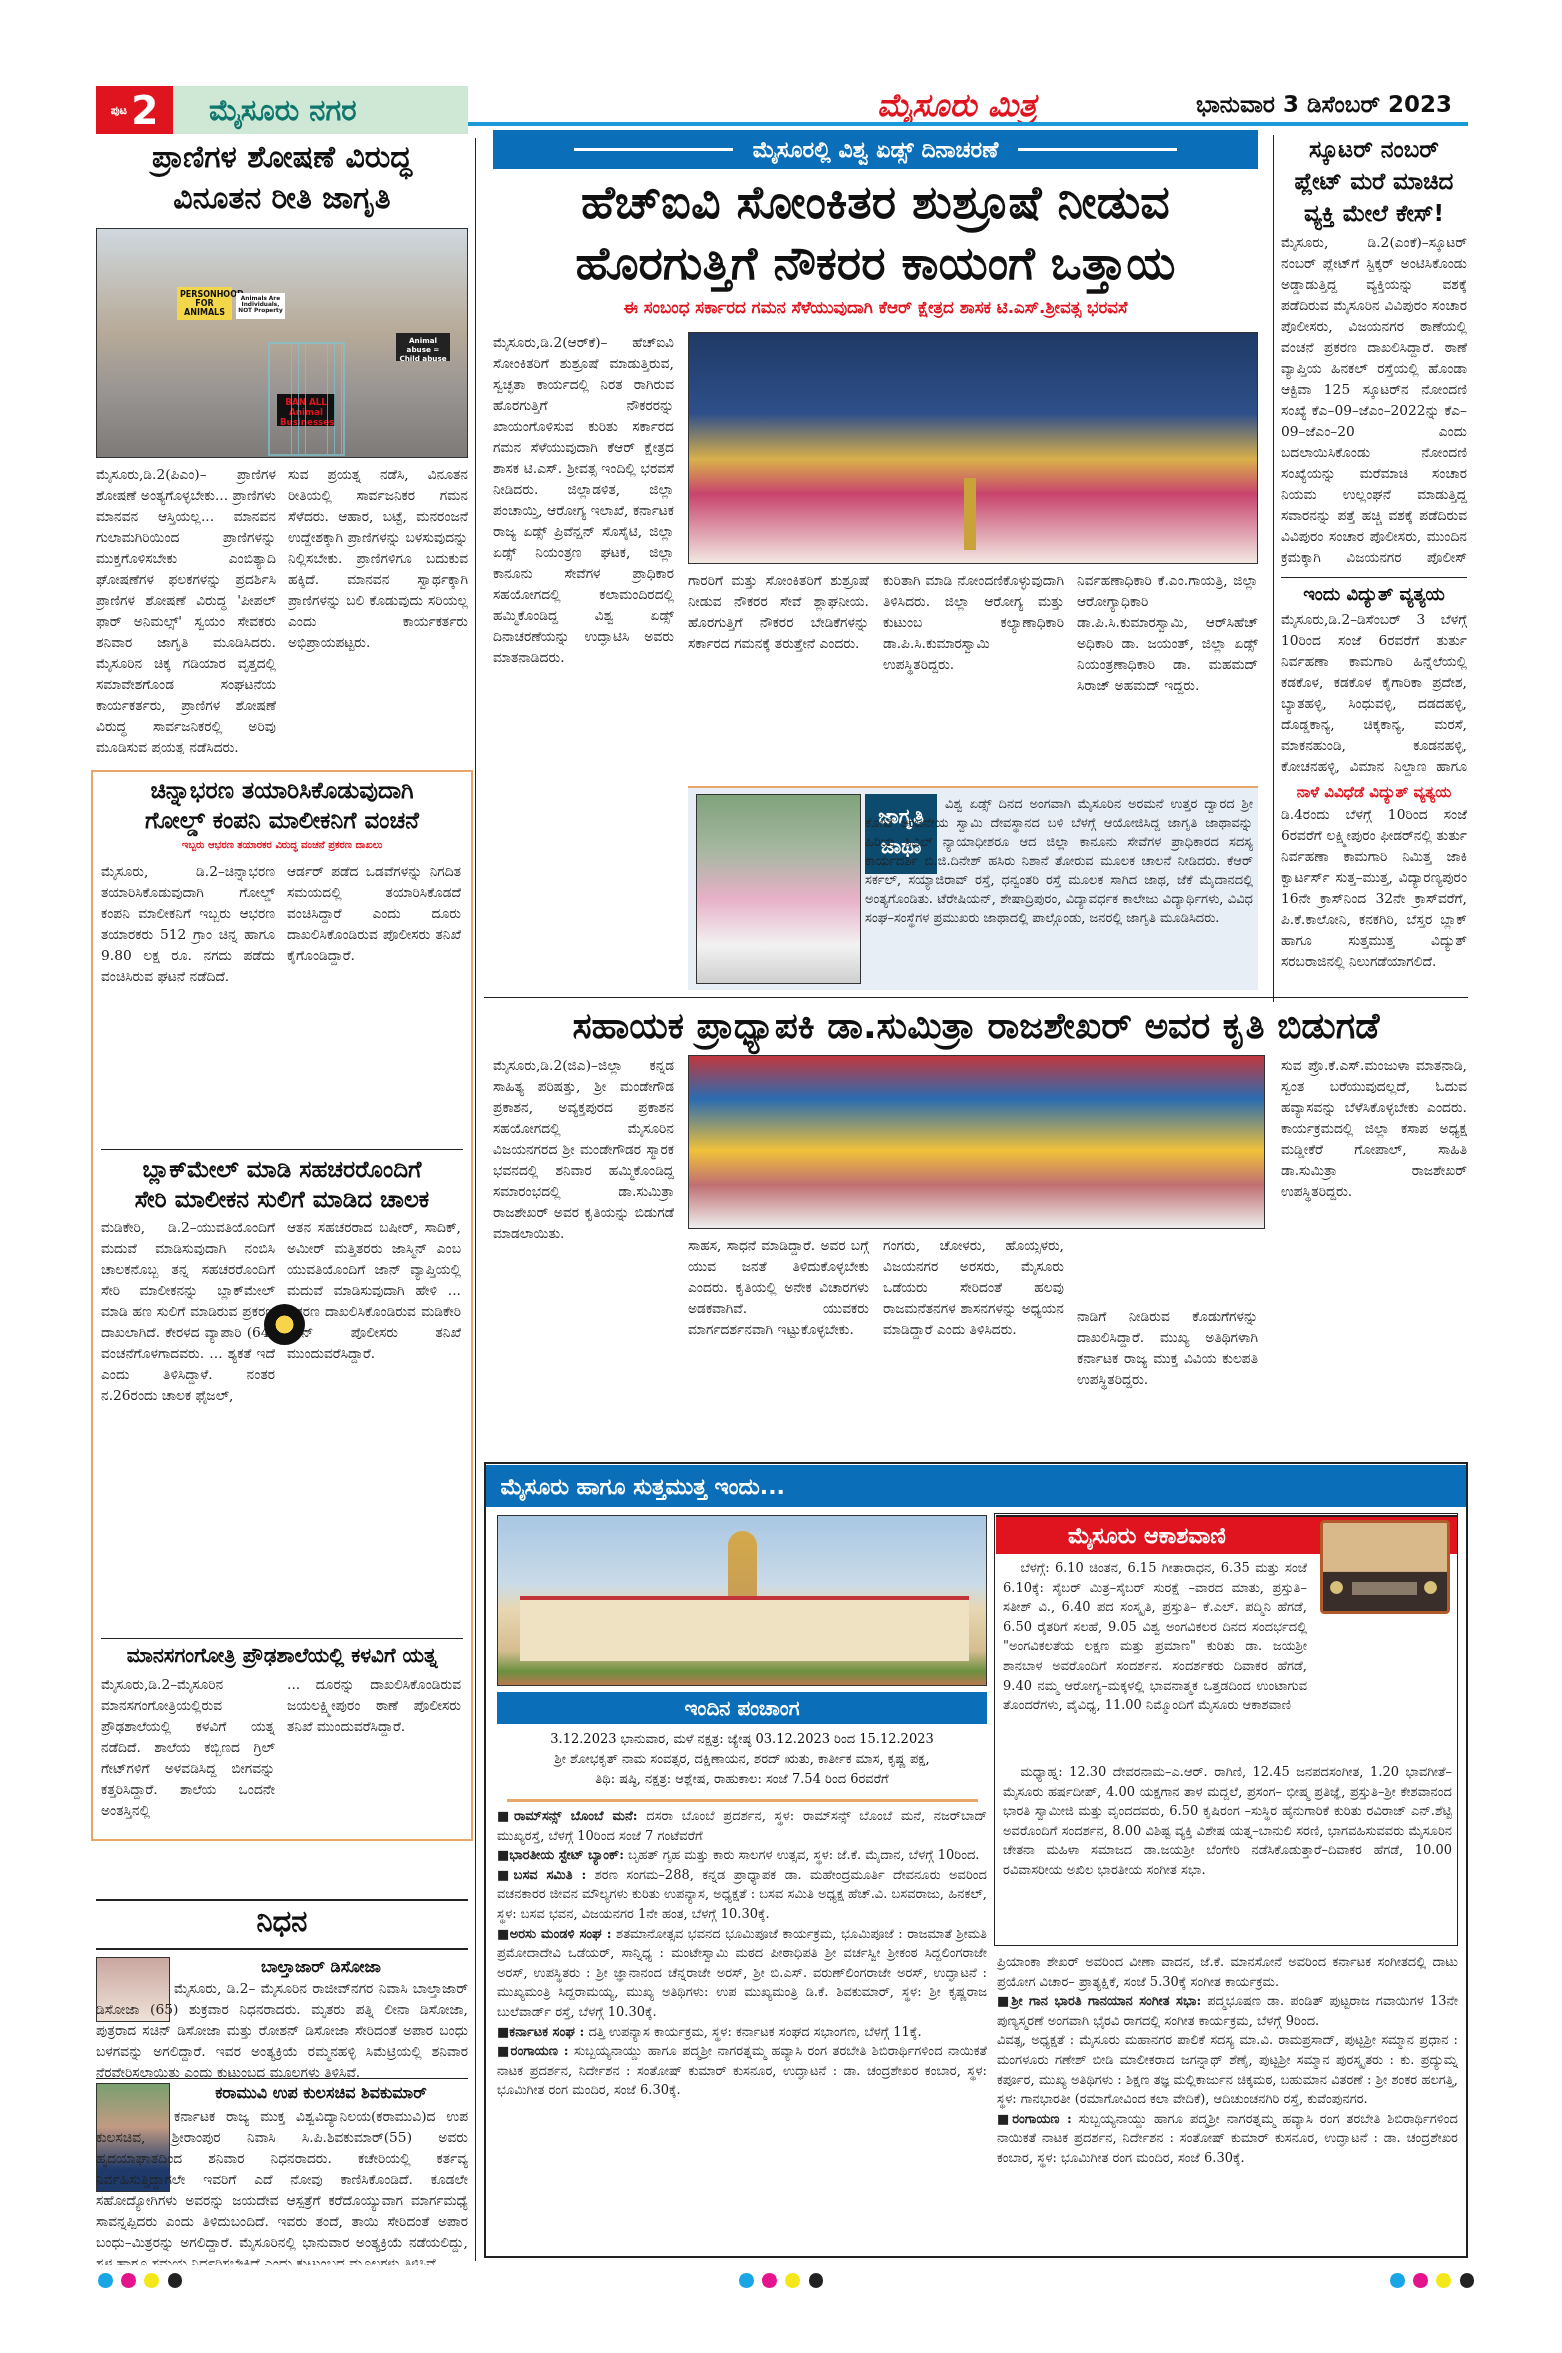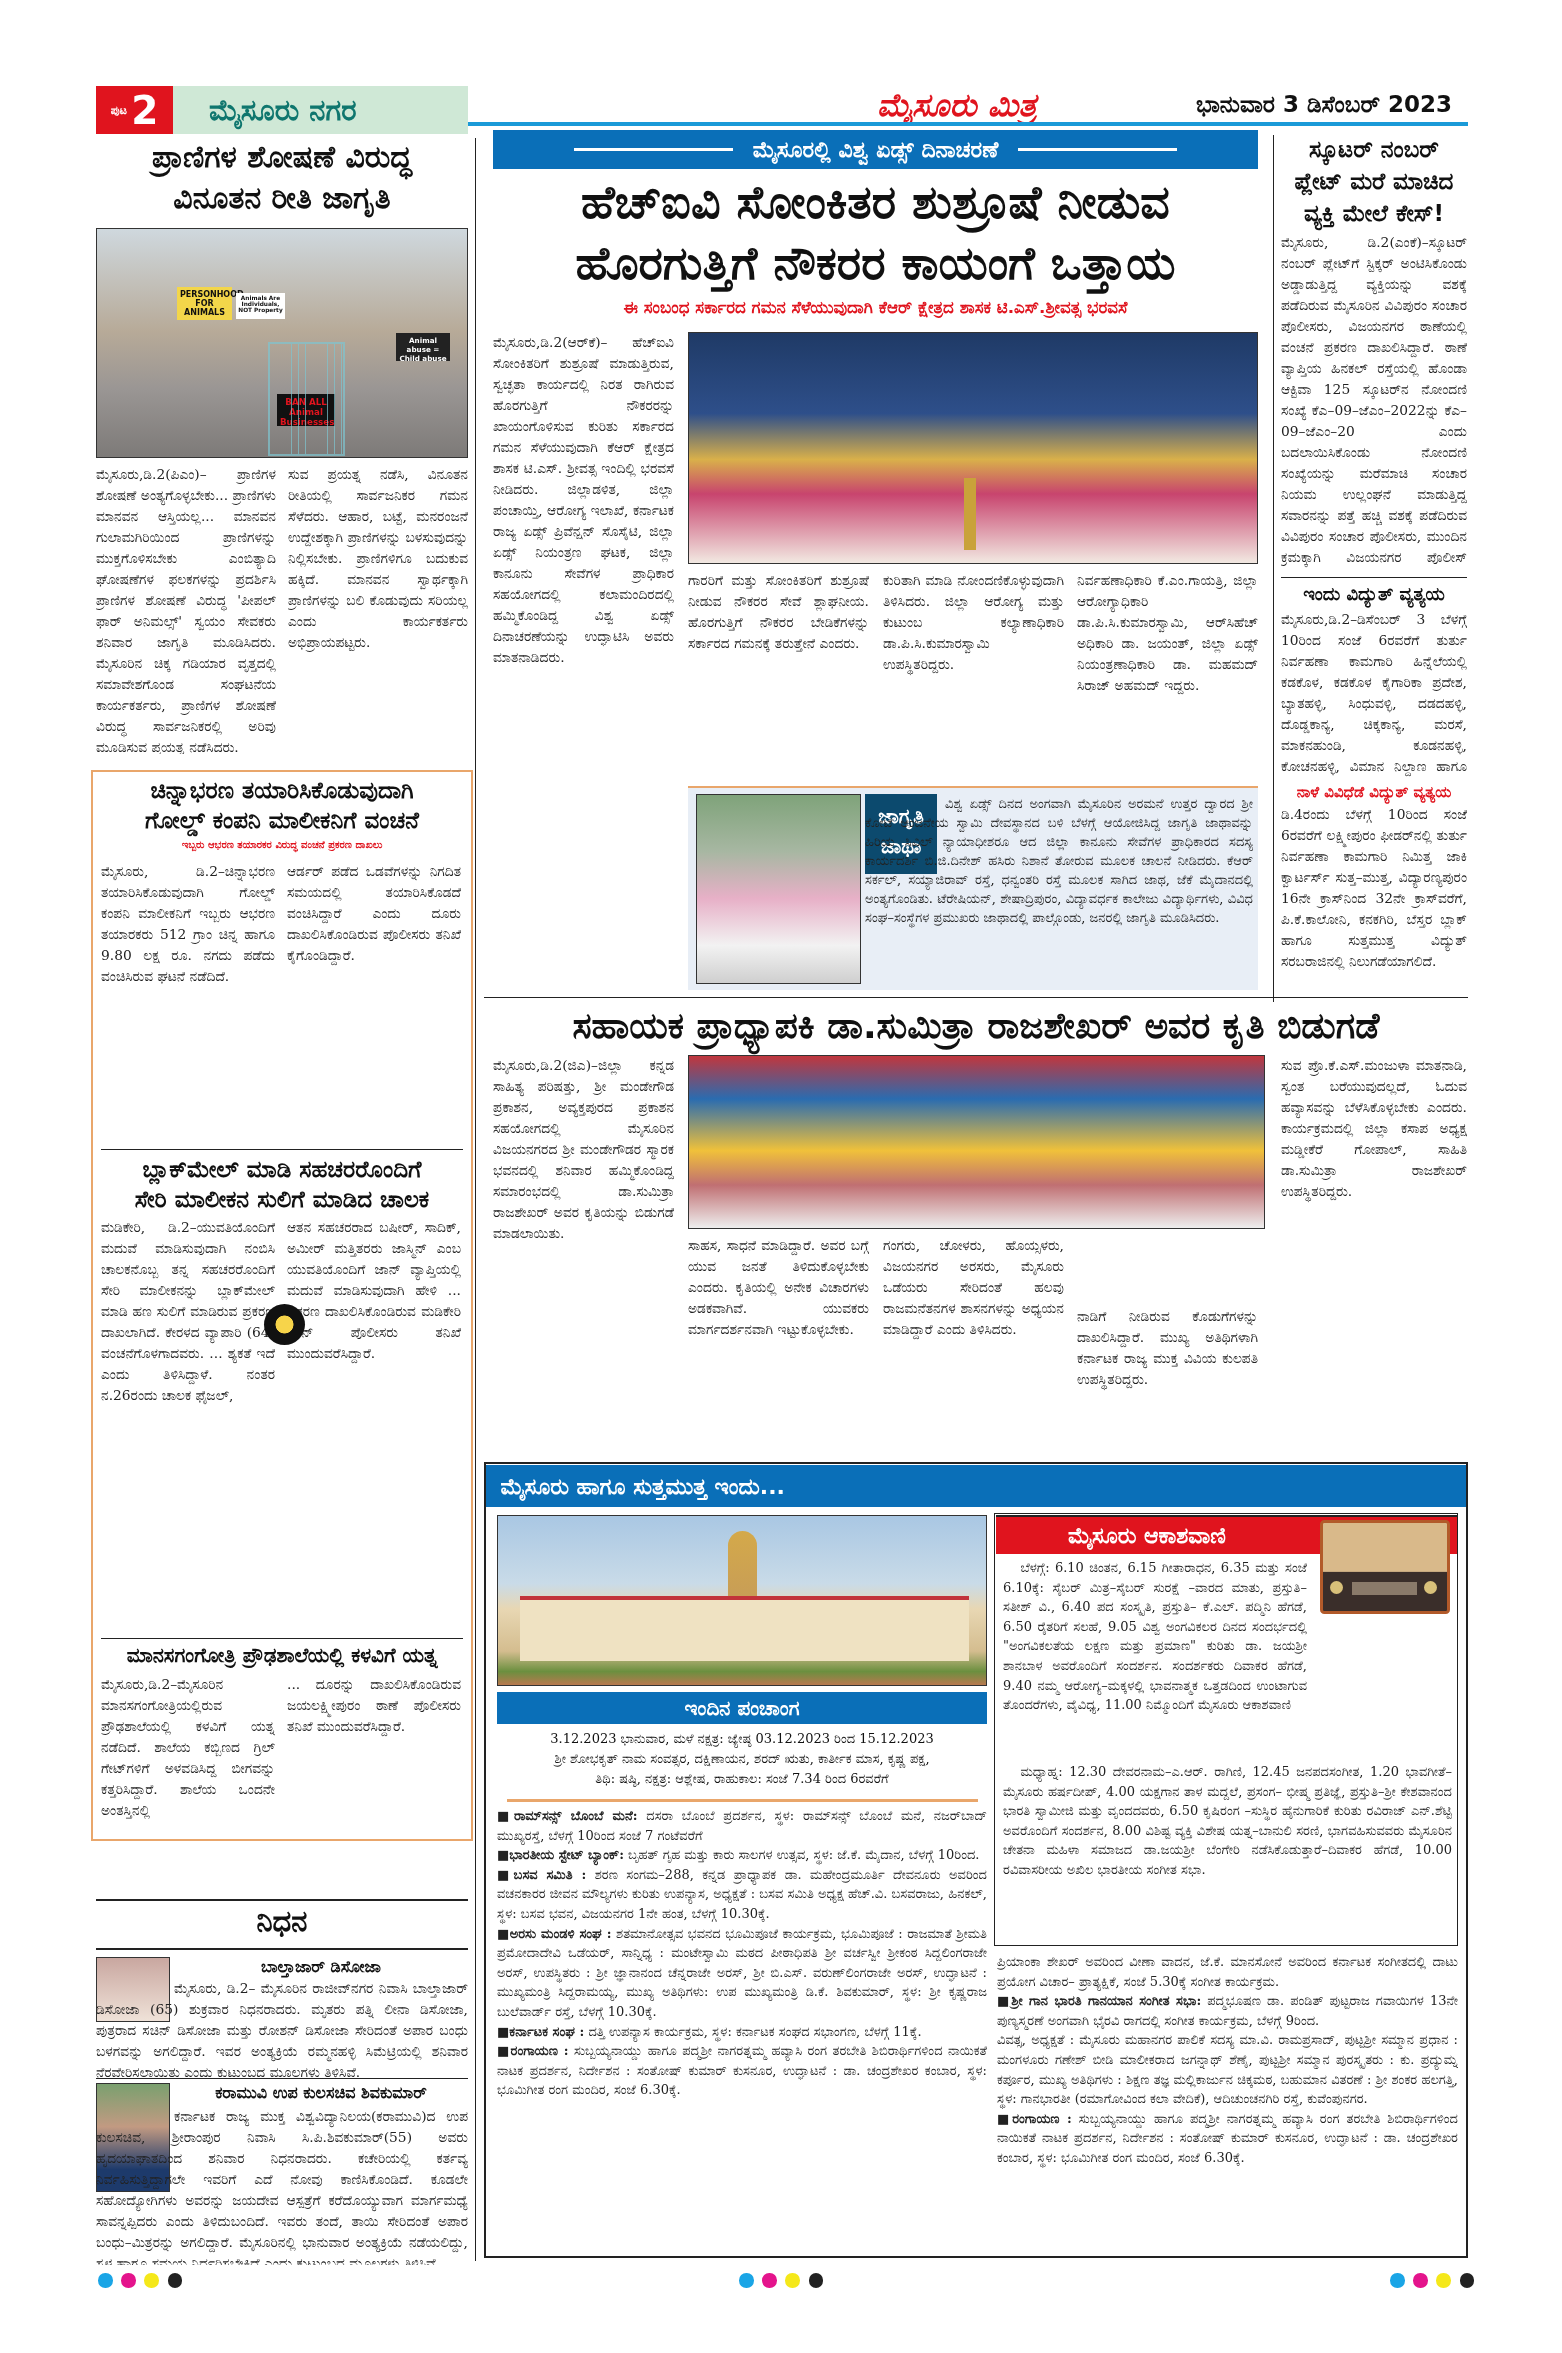--- a/index.html
+++ b/index.html
@@ -149,21 +149,21 @@
 <div class="photo" style="left:497px;top:1515px;width:490px;height:171px;background:linear-gradient(180deg,#a9c7e3 0%,#c9dbe8 40%,#e8d7b3 55%,#d4bd8f 80%,#6b8f3f 92%,#b8794f 100%);">
   <div class="abs" style="left:230px;top:14.5px;width:29px;height:87px;background:linear-gradient(180deg,#d4a94a,#c49a5a);border-radius:14.5px 14.5px 0 0;"></div>
   <div class="abs" style="left:22px;top:80px;width:449px;height:65px;background:#efe2c2;border-top:4.3px solid #c2333a;"></div>
 </div>
 <div class="abs" style="left:497px;top:1692px;width:490px;height:32px;background:#0a6fb8;display:flex;align-items:center;justify-content:center;">
   <span style="color:#fff;font-size:20px;font-weight:bold;">ಇಂದಿನ ಪಂಚಾಂಗ</span>
 </div>
 <div class="abs serif" style="left:497px;top:1729px;width:490px;font-size:13px;line-height:20px;text-align:center;">
   <div>3.12.2023 ಭಾನುವಾರ, ಮಳೆ ನಕ್ಷತ್ರ: ಜ್ಯೇಷ್ಠ 03.12.2023 ರಿಂದ 15.12.2023</div>
   <div>ಶ್ರೀ ಶೋಭಕೃತ್ ನಾಮ ಸಂವತ್ಸರ, ದಕ್ಷಿಣಾಯನ, ಶರದ್ ಋತು, ಕಾರ್ತೀಕ ಮಾಸ, ಕೃಷ್ಣ ಪಕ್ಷ,</div>
-  <div>ತಿಥಿ: ಷಷ್ಠಿ, ನಕ್ಷತ್ರ: ಆಶ್ಲೇಷ, ರಾಹುಕಾಲ: ಸಂಜೆ 7.34 ರಿಂದ 6ರವರೆಗೆ</div>
+  <div>ತಿಥಿ: ಷಷ್ಠಿ, ನಕ್ಷತ್ರ: ಆಶ್ಲೇಷ, ರಾಹುಕಾಲ: ಸಂಜೆ 7.54 ರಿಂದ 6ರವರೆಗೆ</div>
 </div>
 <div class="abs" style="left:507px;top:1799px;width:471px;height:2.9px;background:#e9a66b;"></div>
 
 <div class="abs col-text" style="left:497px;top:1806px;width:490px;height:448px;overflow:hidden;font-size:13px;line-height:19.6px;">
   <div class="bullet-item"><b>ರಾಮ್‌ಸನ್ಸ್ ಬೊಂಬೆ ಮನೆ:</b><span> ದಸರಾ ಬೊಂಬೆ ಪ್ರದರ್ಶನ, ಸ್ಥಳ: ರಾಮ್‌ಸನ್ಸ್ ಬೊಂಬೆ ಮನೆ, ನಜರ್‌ಬಾದ್ ಮುಖ್ಯರಸ್ತೆ, ಬೆಳಗ್ಗೆ 10ರಿಂದ ಸಂಜೆ 7 ಗಂಟೆವರೆಗೆ</span></div>
   <div class="bullet-item"><b>ಭಾರತೀಯ ಸ್ಟೇಟ್ ಬ್ಯಾಂಕ್:</b><span> ಬೃಹತ್ ಗೃಹ ಮತ್ತು ಕಾರು ಸಾಲಗಳ ಉತ್ಸವ, ಸ್ಥಳ: ಜೆ.ಕೆ. ಮೈದಾನ, ಬೆಳಗ್ಗೆ 10ರಿಂದ.</span></div>
   <div class="bullet-item"><b>ಬಸವ ಸಮಿತಿ :</b><span> ಶರಣ ಸಂಗಮ–288, ಕನ್ನಡ ಪ್ರಾಧ್ಯಾಪಕ ಡಾ. ಮಹೇಂದ್ರಮೂರ್ತಿ ದೇವನೂರು ಅವರಿಂದ ವಚನಕಾರರ ಜೀವನ ಮೌಲ್ಯಗಳು ಕುರಿತು ಉಪನ್ಯಾಸ, ಅಧ್ಯಕ್ಷತೆ : ಬಸವ ಸಮಿತಿ ಅಧ್ಯಕ್ಷ ಹೆಚ್.ವಿ. ಬಸವರಾಜು, ಹಿನಕಲ್, ಸ್ಥಳ: ಬಸವ ಭವನ, ವಿಜಯನಗರ 1ನೇ ಹಂತ, ಬೆಳಗ್ಗೆ 10.30ಕ್ಕೆ.</span></div>
   <div class="bullet-item"><b>ಅರಸು ಮಂಡಳಿ ಸಂಘ :</b><span> ಶತಮಾನೋತ್ಸವ ಭವನದ ಭೂಮಿಪೂಜೆ ಕಾರ್ಯಕ್ರಮ, ಭೂಮಿಪೂಜೆ : ರಾಜಮಾತೆ ಶ್ರೀಮತಿ ಪ್ರಮೋದಾದೇವಿ ಒಡೆಯರ್, ಸಾನ್ನಿಧ್ಯ : ಮಂಟೇಸ್ವಾಮಿ ಮಠದ ಪೀಠಾಧಿಪತಿ ಶ್ರೀ ವರ್ಚಸ್ವೀ ಶ್ರೀಕಂಠ ಸಿದ್ದಲಿಂಗರಾಜೇ ಅರಸ್, ಉಪಸ್ಥಿತರು : ಶ್ರೀ ಜ್ಞಾನಾನಂದ ಚೆನ್ನರಾಜೇ ಅರಸ್, ಶ್ರೀ ಬಿ.ಎಸ್. ವರುಣ್‌ಲಿಂಗರಾಜೇ ಅರಸ್, ಉದ್ಘಾಟನೆ : ಮುಖ್ಯಮಂತ್ರಿ ಸಿದ್ದರಾಮಯ್ಯ, ಮುಖ್ಯ ಅತಿಥಿಗಳು: ಉಪ ಮುಖ್ಯಮಂತ್ರಿ ಡಿ.ಕೆ. ಶಿವಕುಮಾರ್, ಸ್ಥಳ: ಶ್ರೀ ಕೃಷ್ಣರಾಜ ಬುಲೆವಾರ್ಡ್ ರಸ್ತೆ, ಬೆಳಗ್ಗೆ 10.30ಕ್ಕೆ.</span></div>
   <div class="bullet-item"><b>ಕರ್ನಾಟಕ ಸಂಘ :</b><span> ದತ್ತಿ ಉಪನ್ಯಾಸ ಕಾರ್ಯಕ್ರಮ, ಸ್ಥಳ: ಕರ್ನಾಟಕ ಸಂಘದ ಸಭಾಂಗಣ, ಬೆಳಗ್ಗೆ 11ಕ್ಕೆ.</span></div>
   <div class="bullet-item"><b>ರಂಗಾಯಣ :</b><span> ಸುಬ್ಬಯ್ಯನಾಯ್ಡು ಹಾಗೂ ಪದ್ಮಶ್ರೀ ನಾಗರತ್ನಮ್ಮ ಹವ್ಯಾಸಿ ರಂಗ ತರಬೇತಿ ಶಿಬಿರಾರ್ಥಿಗಳಿಂದ ನಾಯಿಕತೆ ನಾಟಕ ಪ್ರದರ್ಶನ, ನಿರ್ದೇಶನ : ಸಂತೋಷ್ ಕುಮಾರ್ ಕುಸನೂರ, ಉದ್ಘಾಟನೆ : ಡಾ. ಚಂದ್ರಶೇಖರ ಕಂಬಾರ, ಸ್ಥಳ: ಭೂಮಿಗೀತ ರಂಗ ಮಂದಿರ, ಸಂಜೆ 6.30ಕ್ಕೆ.</span></div>

